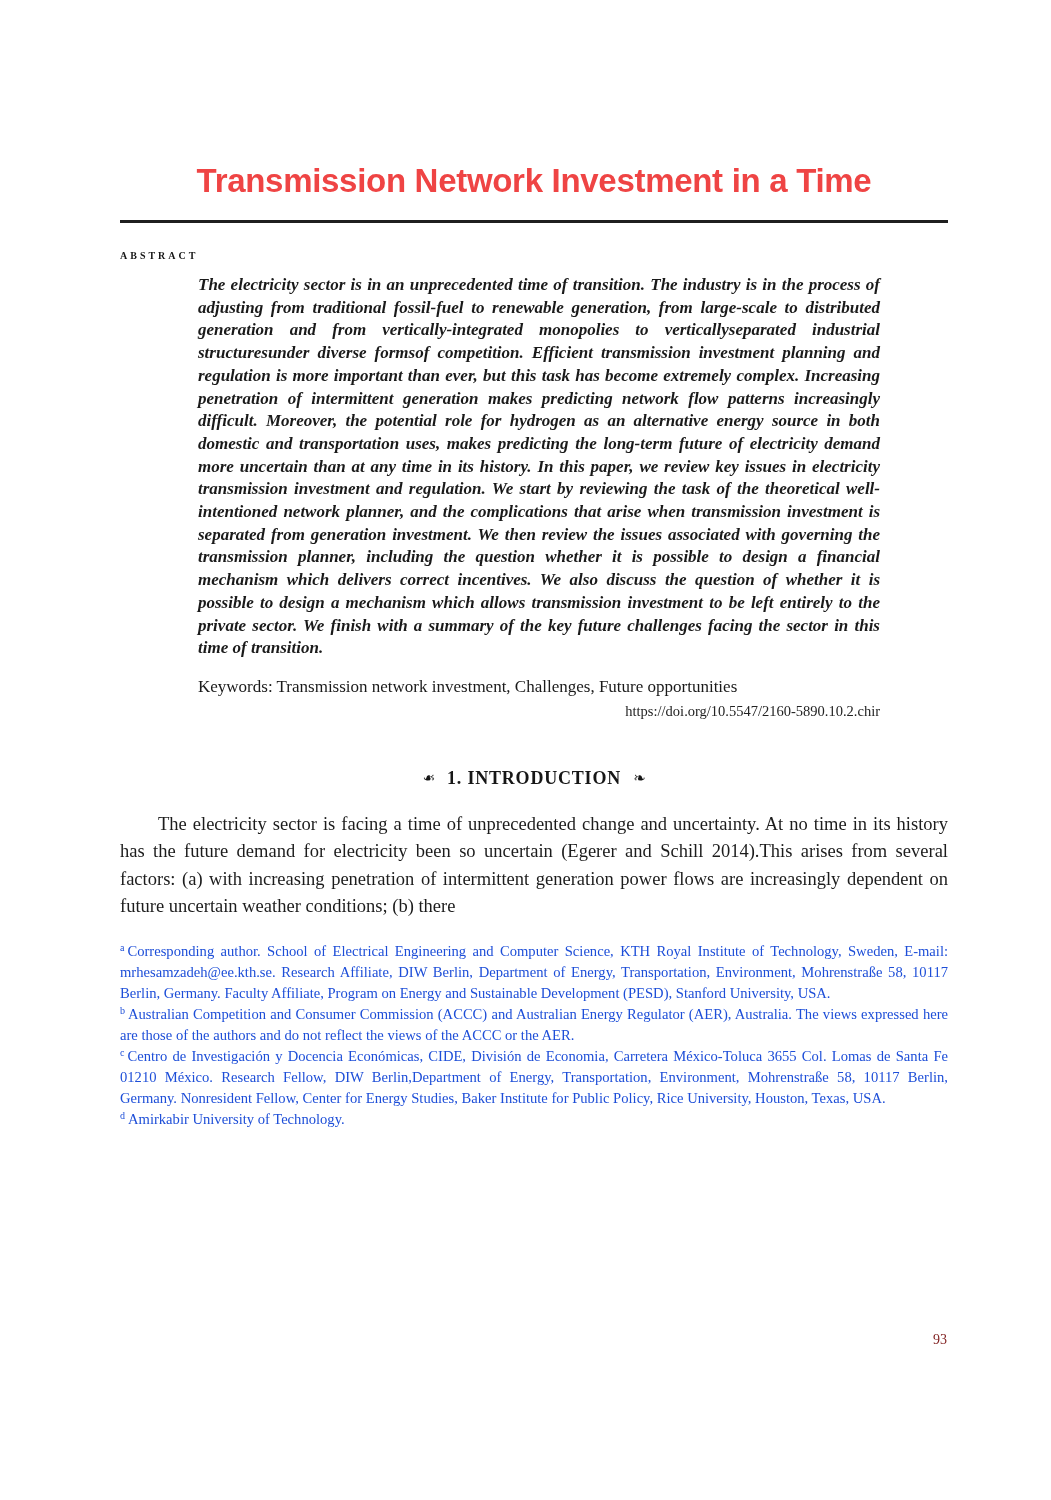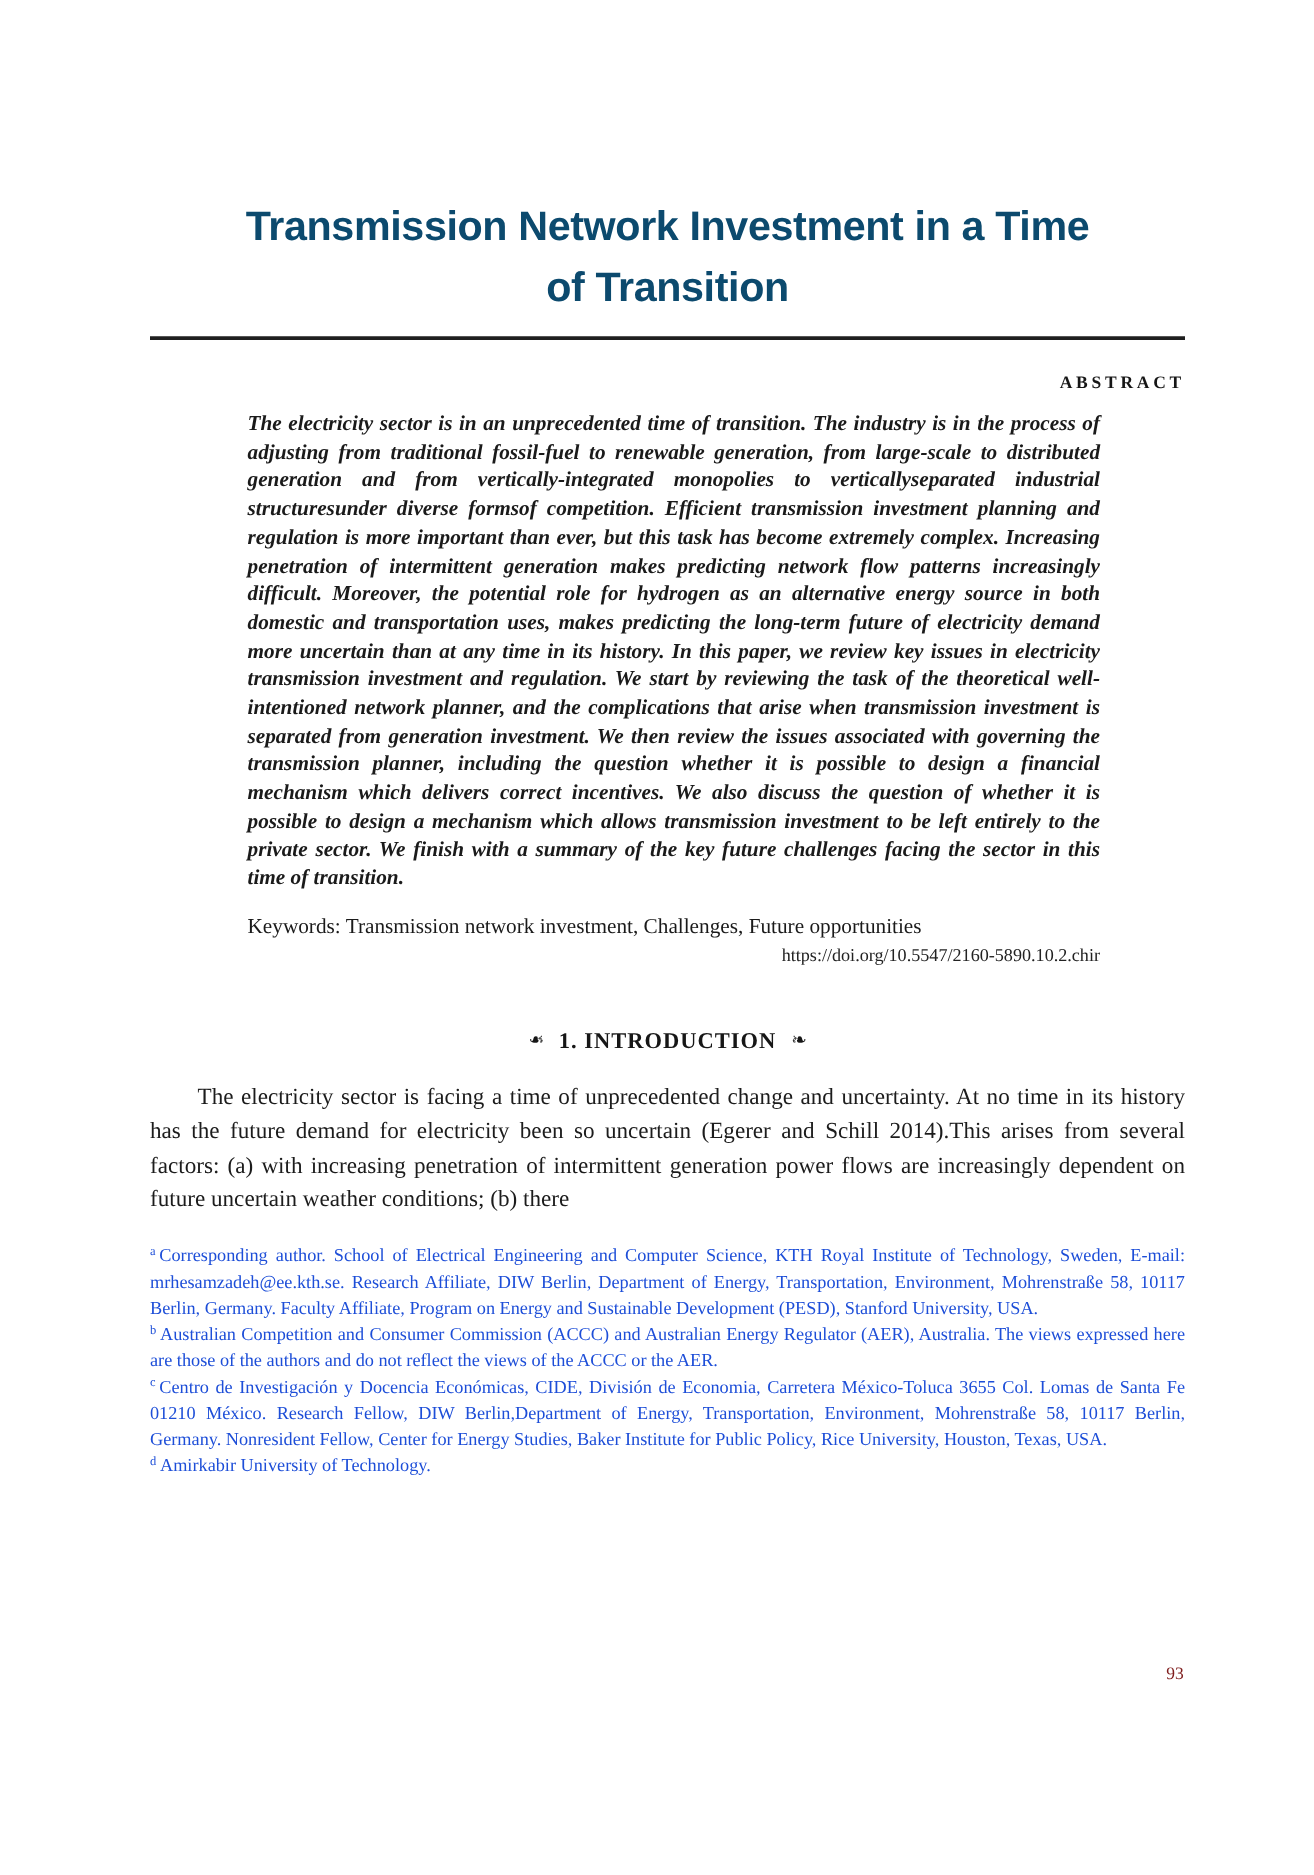--- a/index.html
+++ b/index.html
@@ -16,40 +16,40 @@
     padding: 0 103px 0 120px;
   }
   .title {
     margin-top: 156px;
     text-align: center;
     font-family: "Liberation Sans", sans-serif;
     font-weight: bold;
     font-size: 33px;
     line-height: 49px;
     letter-spacing: -0.3px;
-    color: #0c4a6e;
+    color: #ef4444;
   }
   .authors {
     margin-top: 46px;
     text-align: center;
     font-style: italic;
     font-weight: bold;
     font-size: 15px;
     color: #1d1d1d;
   }
   .rule {
     margin-top: 15px;
     height: 3px;
     background: #1f1f1f;
   }
   .abstract-heading {
     margin-top: 27px;
-    text-align: right;
+    text-align: left;
     font-weight: bold;
-    font-size: 14px;
+    font-size: 10px;
     letter-spacing: 3px;
     color: #161616;
   }
   .abstract {
     width: 682px;
     margin: 13px 68px 0 78px;
     font-style: italic;
     font-weight: 600;
     font-size: 17px;
     line-height: 22.7px;
@@ -126,21 +126,20 @@
   }
 </style>
 </head>
 <body>
 
 <div class="page">
   <div class="content">
 
     <div class="title">
       <div>Transmission Network Investment in a Time</div>
-      <div>of Transition</div>
     </div>
 
 
     <div class="rule"></div>
 
     <div class="abstract-heading">ABSTRACT</div>
 
     <p class="abstract">The electricity sector is in an unprecedented time of transition. The industry is in the process of adjusting from traditional fossil-fuel to renewable generation, from large-scale to distributed generation and from vertically-integrated monopolies to verticallyseparated industrial structuresunder diverse formsof competition. Efficient transmission investment planning and regulation is more important than ever, but this task has become extremely complex. Increasing penetration of intermittent generation makes predicting network flow patterns increasingly difficult. Moreover, the potential role for hydrogen as an alternative energy source in both domestic and transportation uses, makes predicting the long-term future of electricity demand more uncertain than at any time in its history. In this paper, we review key issues in electricity transmission investment and regulation. We start by reviewing the task of the theoretical well-intentioned network planner, and the complications that arise when transmission investment is separated from generation investment. We then review the issues associated with governing the transmission planner, including the question whether it is possible to design a financial mechanism which delivers correct incentives. We also discuss the question of whether it is possible to design a mechanism which allows transmission investment to be left entirely to the private sector. We finish with a summary of the key future challenges facing the sector in this time of transition.</p>
 
     <p class="keywords"><span class="kw-label">Keywords:</span><span> Transmission network investment, Challenges, Future opportunities</span></p>

